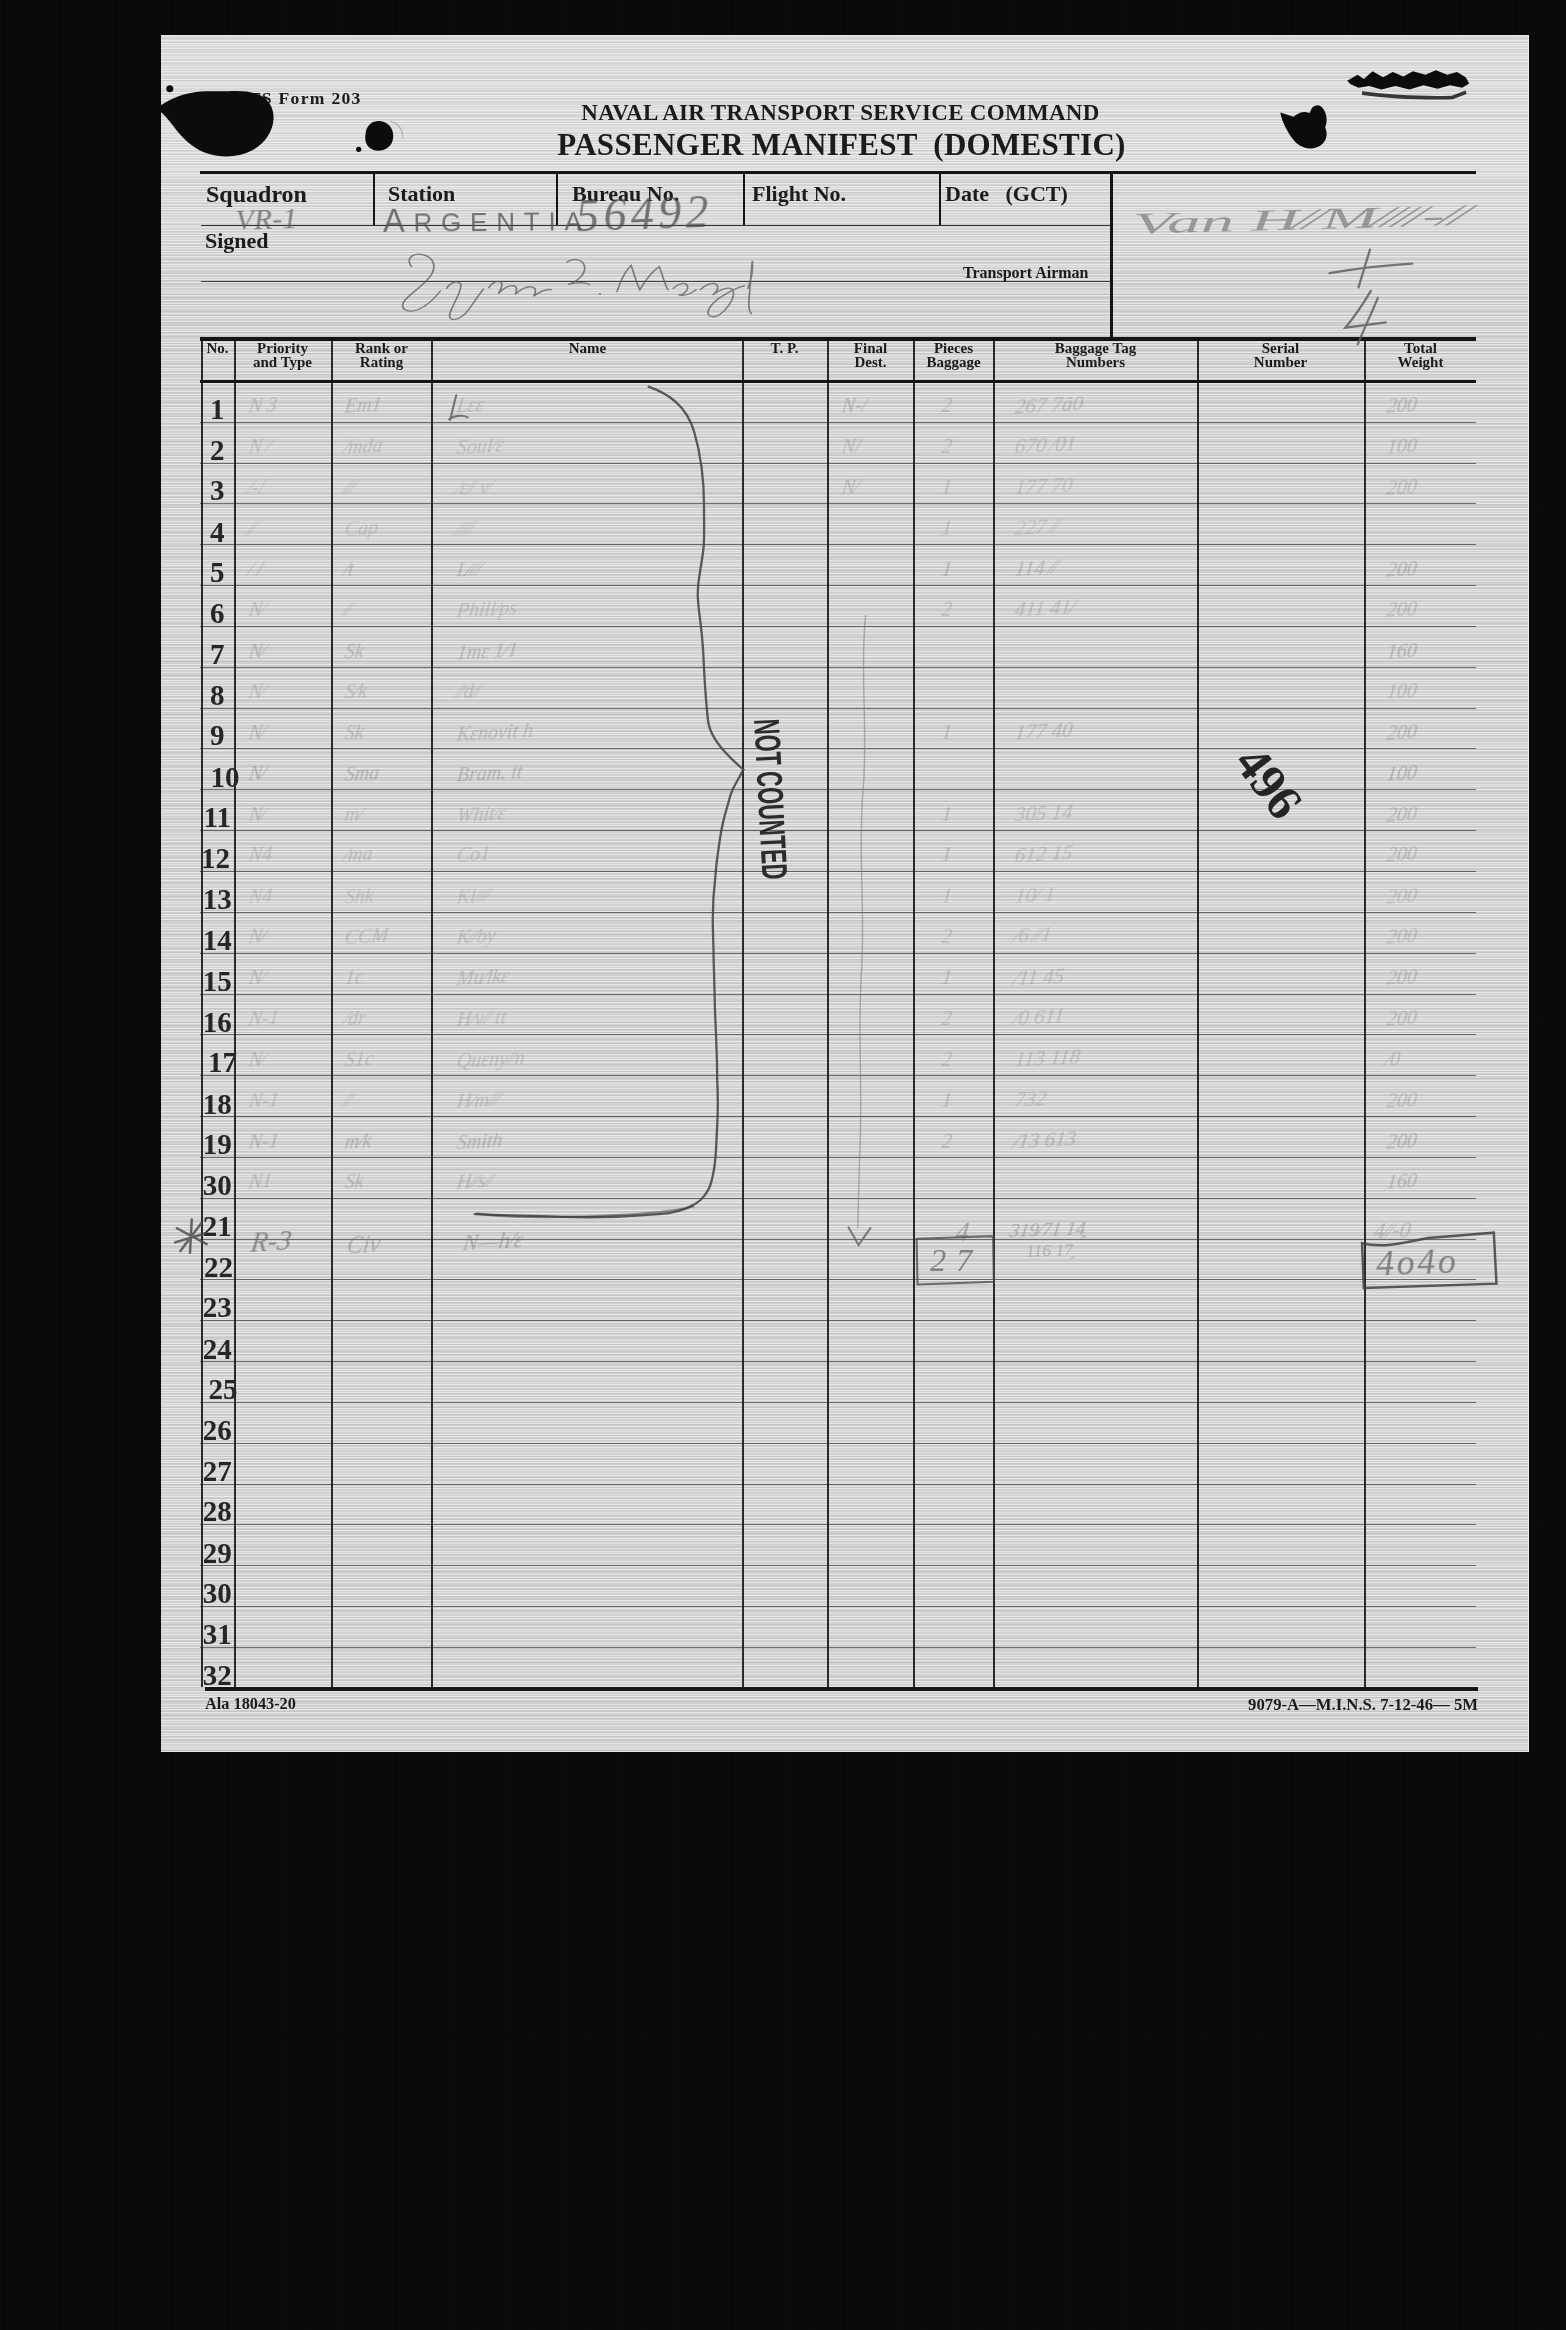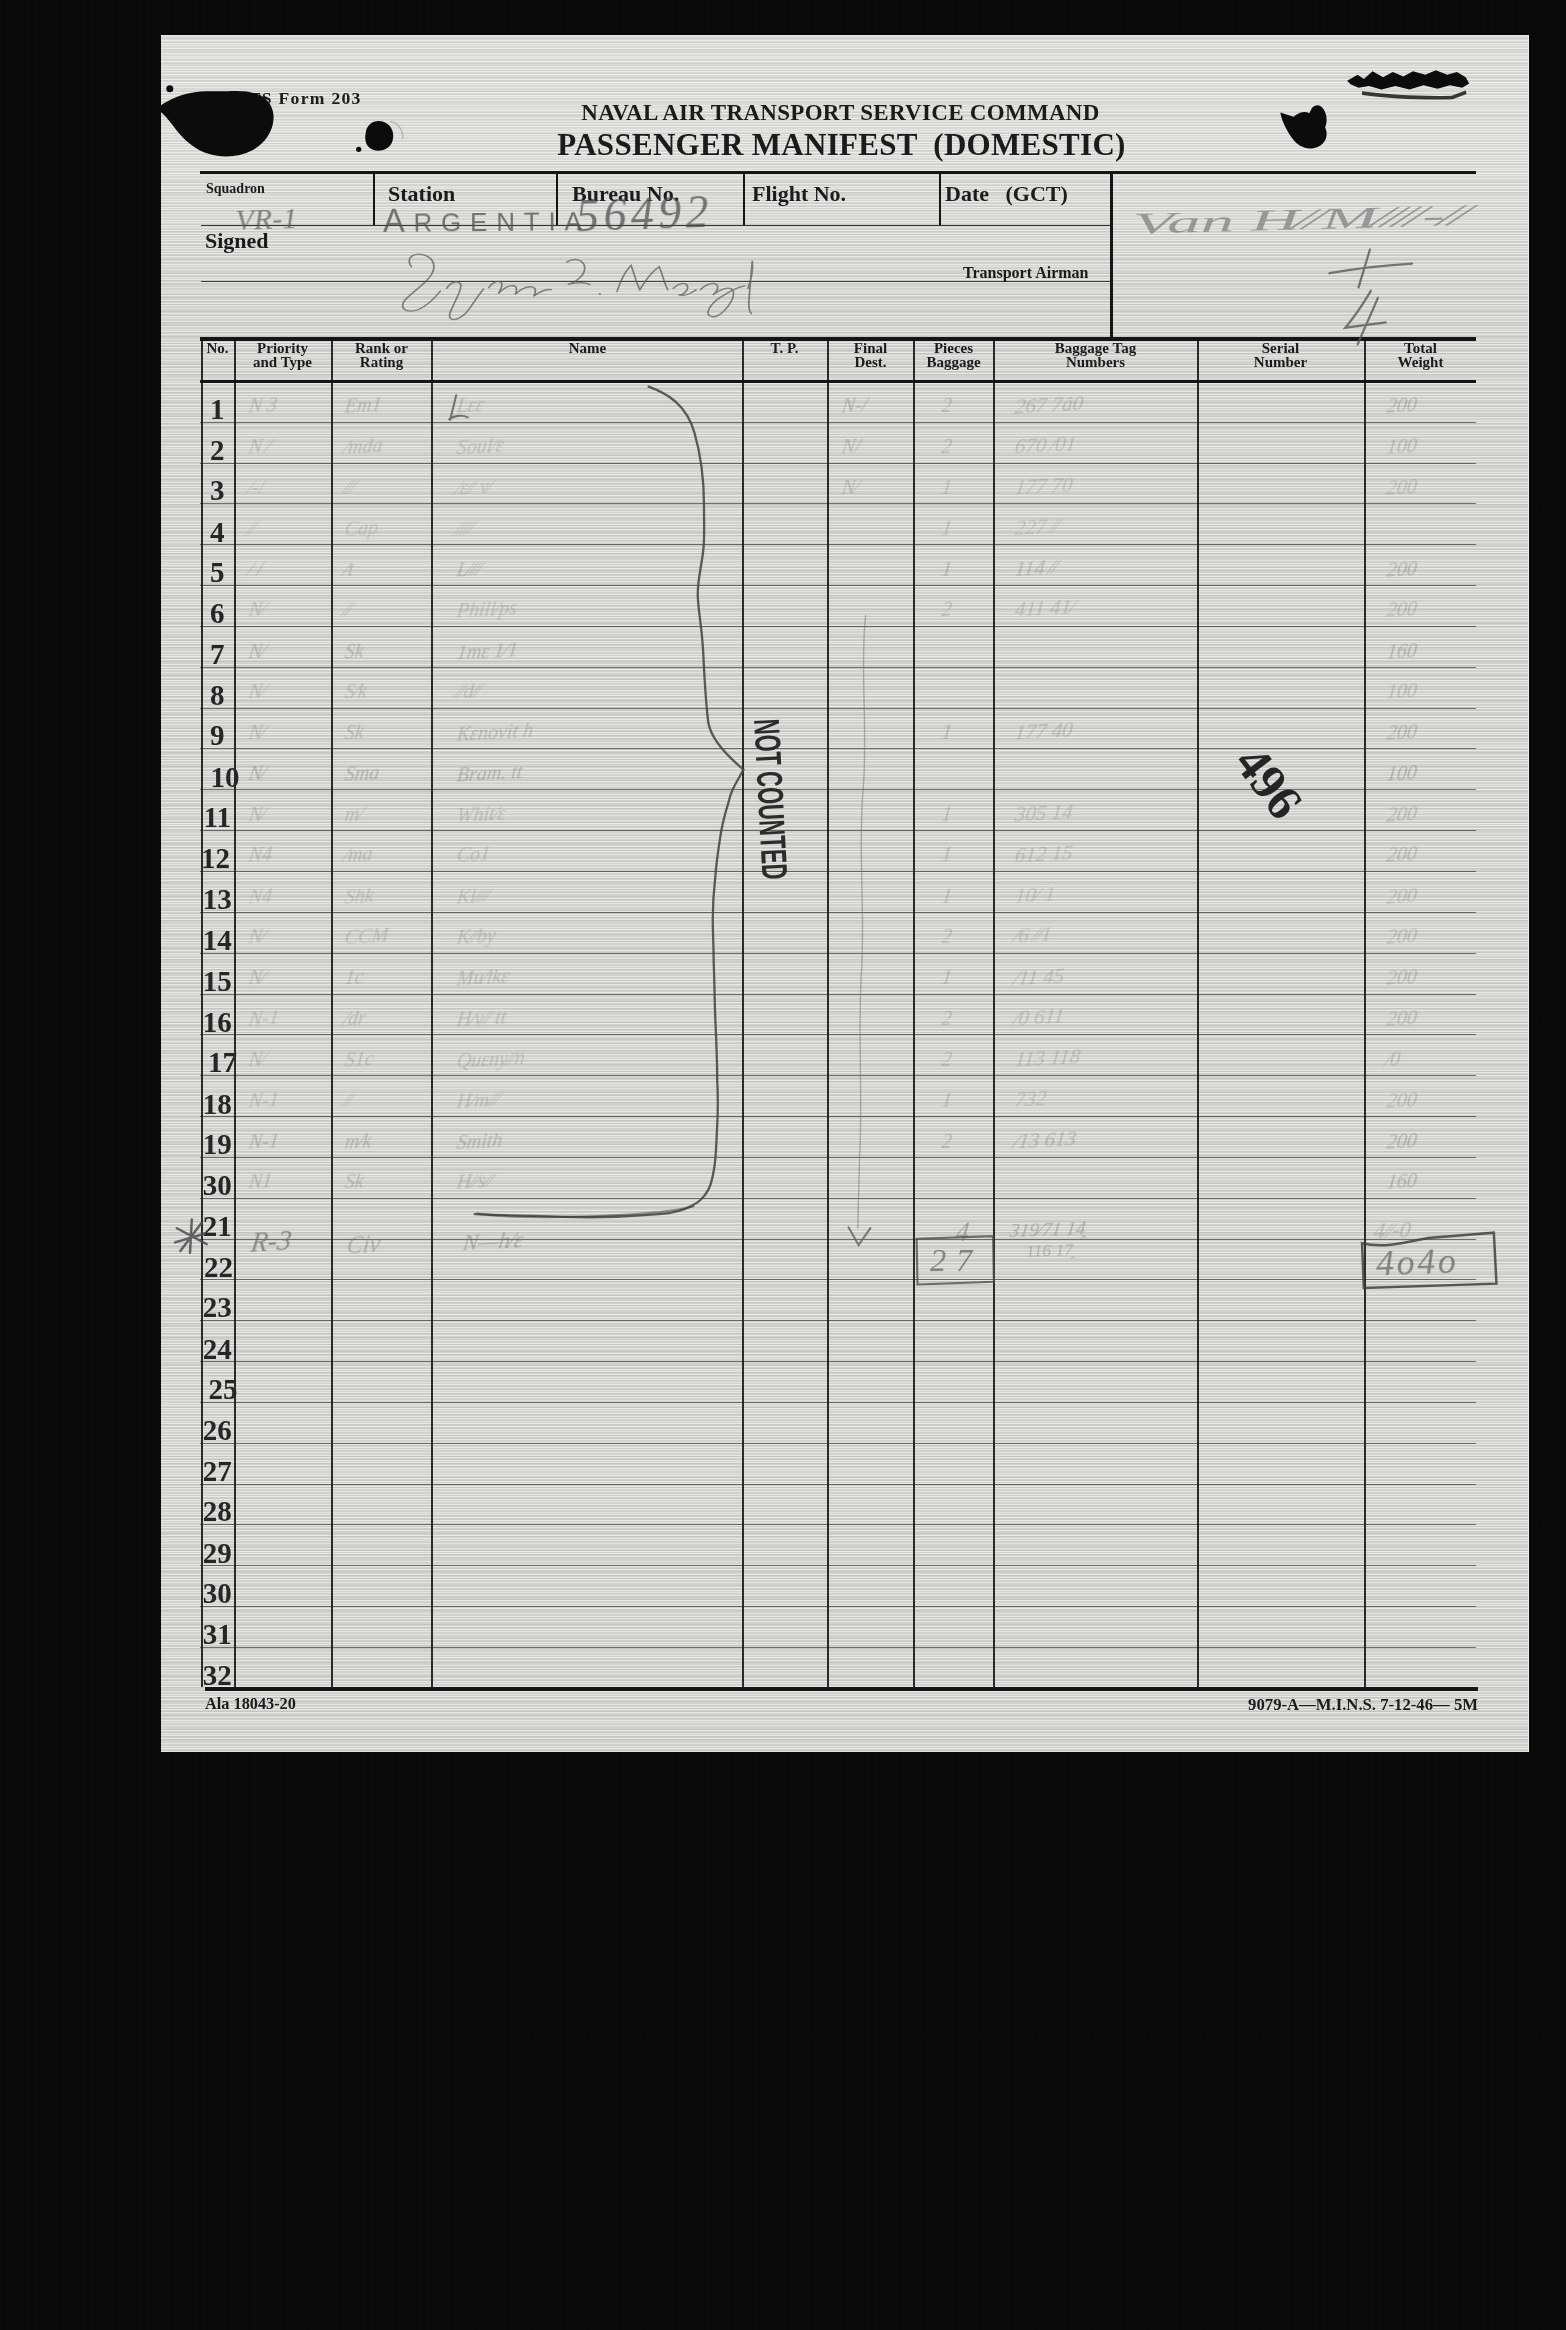--- a/index.html
+++ b/index.html
@@ -39,21 +39,21 @@
 
 <div class="hl" style="left:200px;top:171px;width:1276px;height:2.6px;"></div>
 <div class="hl" style="left:201px;top:225px;width:909px;height:1.4px;opacity:0.85;"></div>
 <div class="hl" style="left:201px;top:281px;width:909px;height:1.4px;opacity:0.8;"></div>
 <div class="hl" style="left:373px;top:173px;width:1.6px;height:52px;"></div>
 <div class="hl" style="left:556px;top:173px;width:1.6px;height:52px;"></div>
 <div class="hl" style="left:743px;top:173px;width:1.6px;height:52px;"></div>
 <div class="hl" style="left:939px;top:173px;width:1.6px;height:52px;"></div>
 <div class="hl" style="left:1110px;top:173px;width:2.8px;height:166px;"></div>
 
-<div class="t" style="left:206px;top:181px;font-size:14px;">Squadron</div>
+<div class="t" style="left:206px;top:181px;font-size:24px;">Squadron</div>
 <div class="t" style="left:388px;top:181px;font-size:22px;">Station</div>
 <div class="t" style="left:572px;top:181px;font-size:22px;">Bureau No.</div>
 <div class="t" style="left:752px;top:181px;font-size:22px;">Flight No.</div>
 <div class="t" style="left:945px;top:181px;font-size:22px;">Date &nbsp;&nbsp;(GCT)</div>
 <div class="t" style="left:205px;top:228px;font-size:22px;">Signed</div>
 <div class="t" style="left:963px;top:264px;font-size:16px;">Transport Airman</div>
 
 <div class="hl" style="left:200px;top:337px;width:1276px;height:3.5px;"></div>
 <div class="hl" style="left:200px;top:380px;width:1276px;height:2.6px;"></div>
 <div class="hl" style="left:205px;top:1687px;width:1273px;height:4.4px;"></div>

